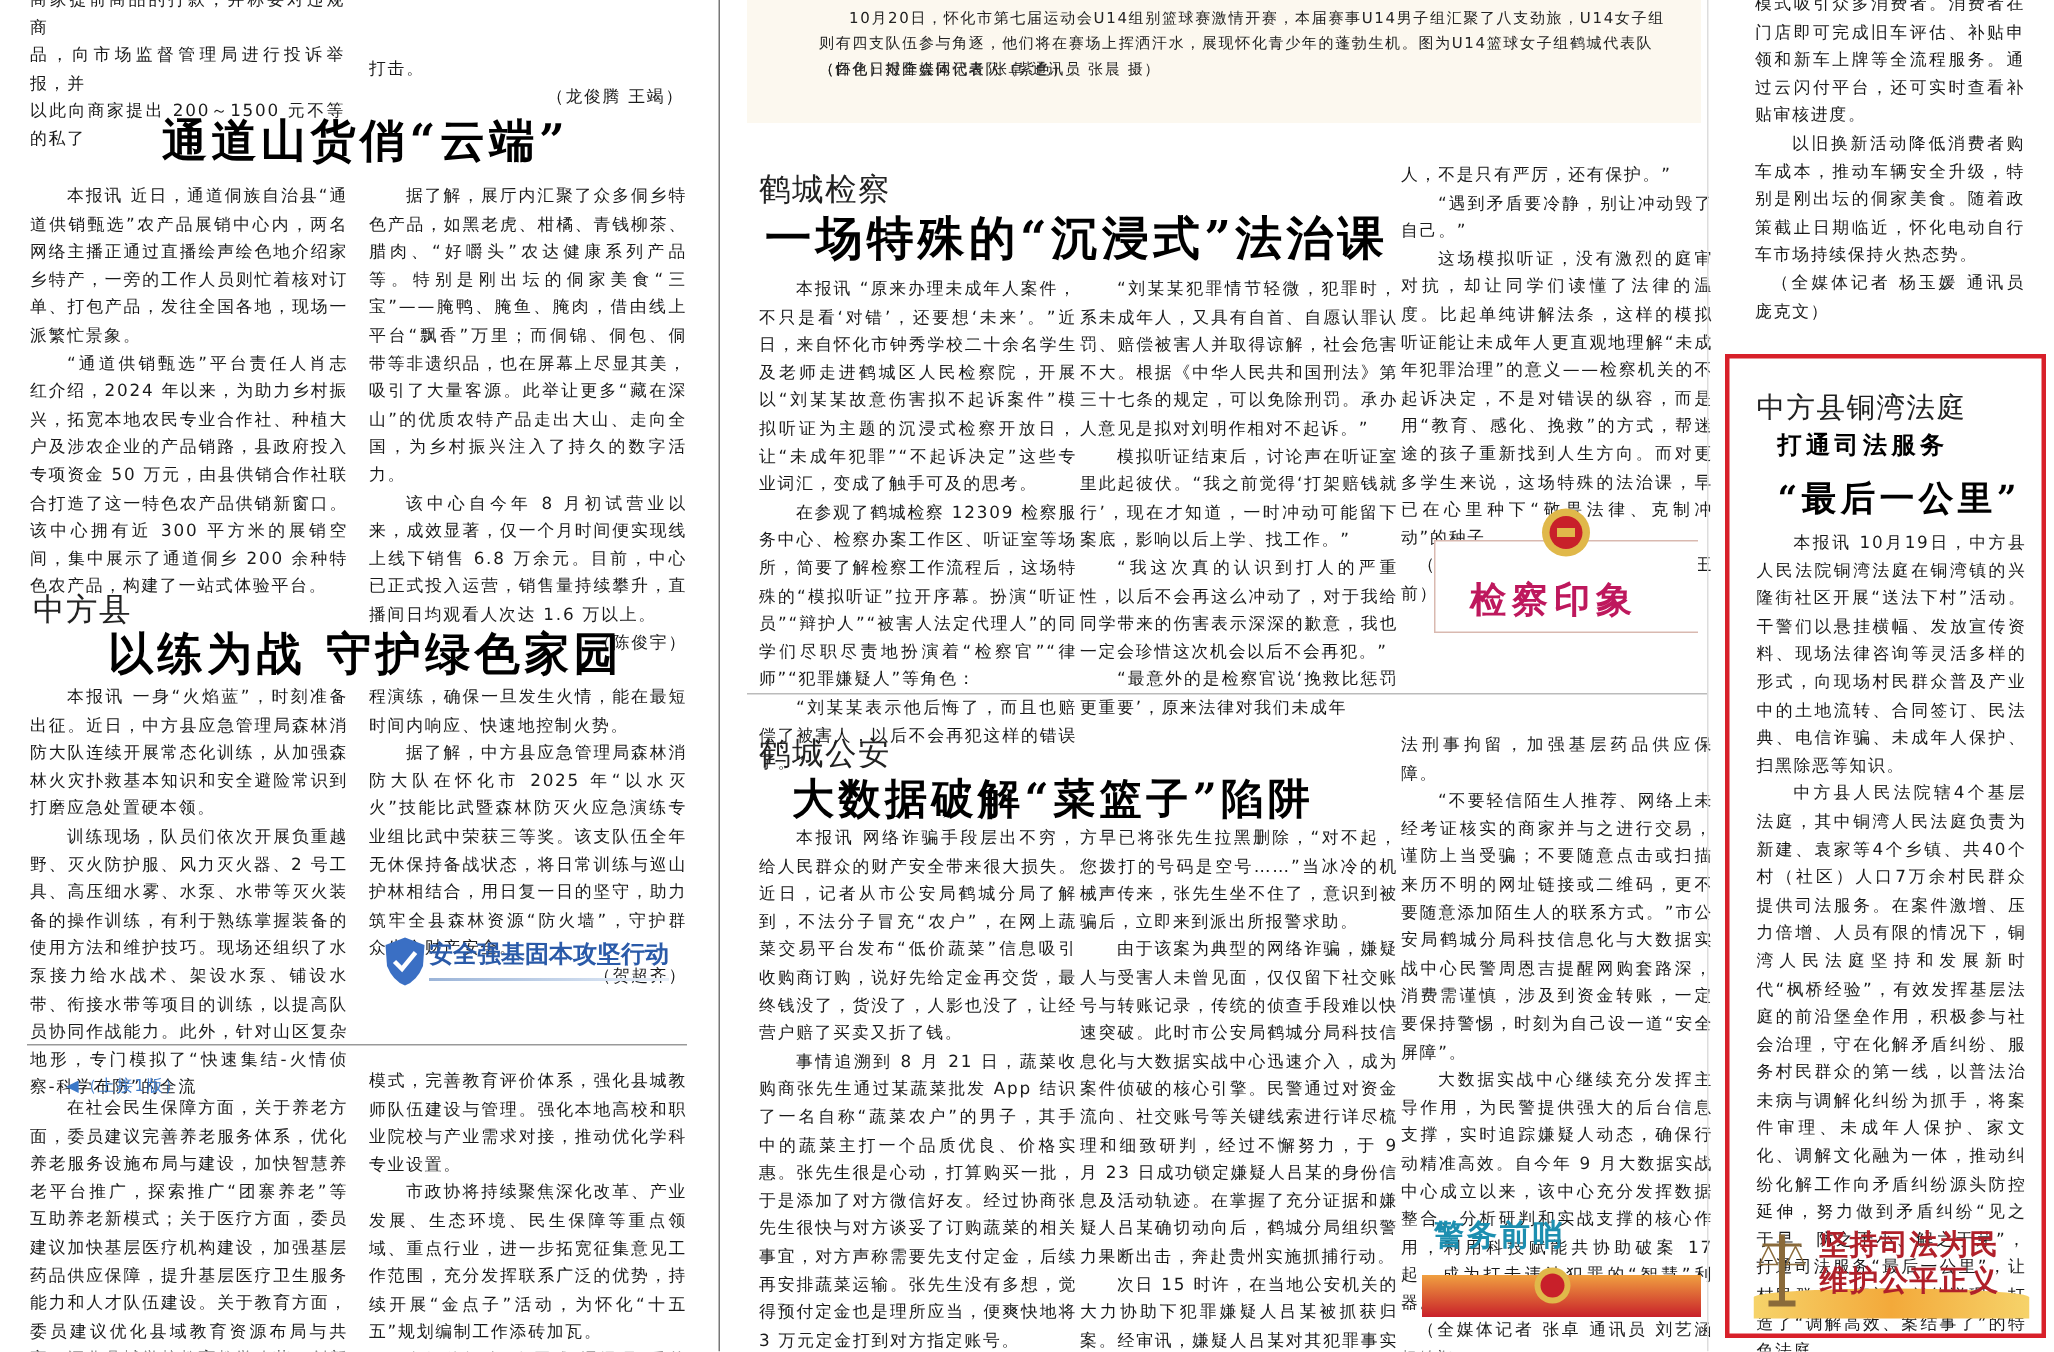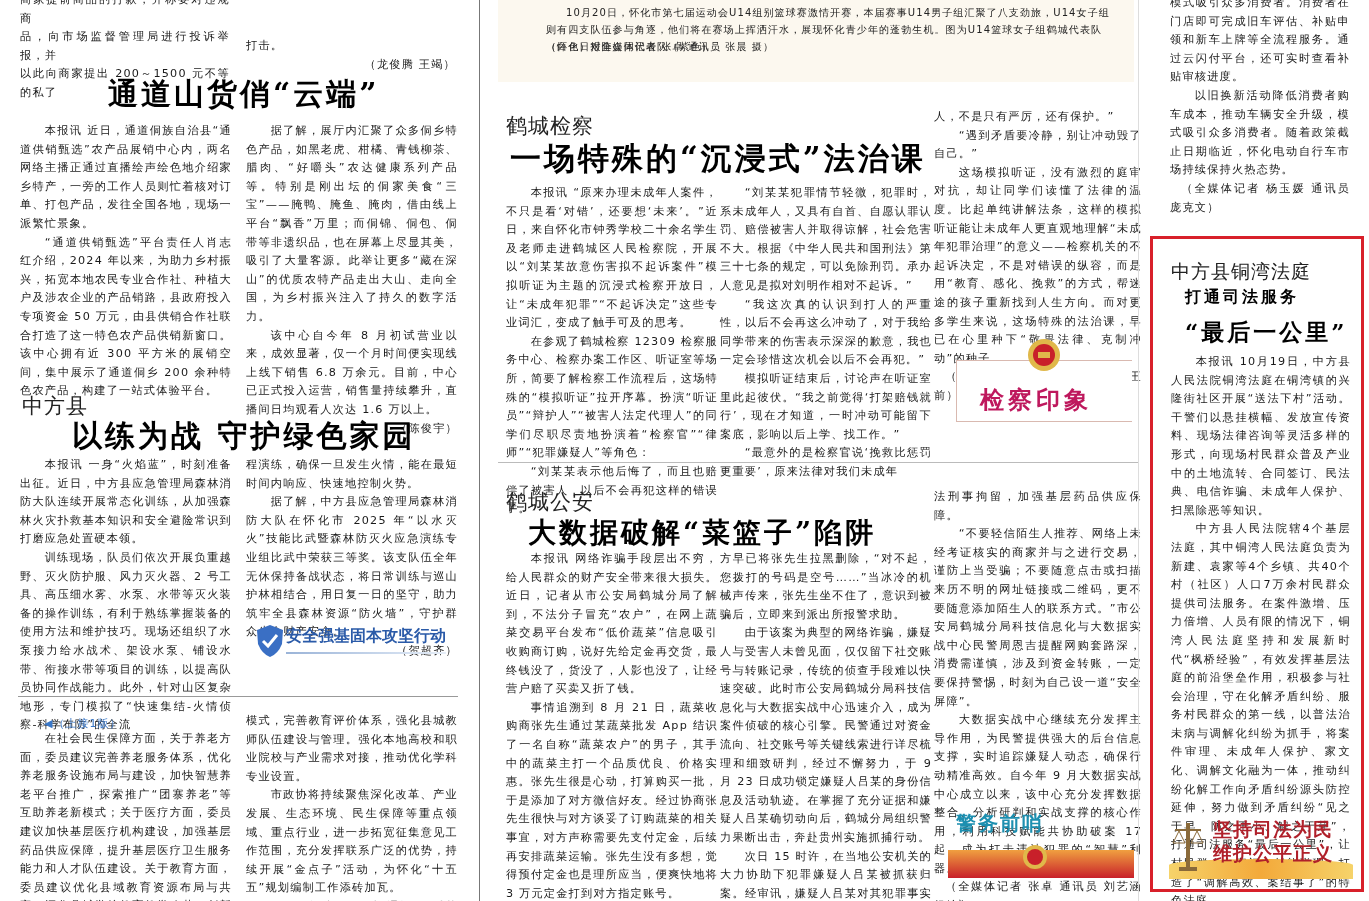--- a/index.html
+++ b/index.html
@@ -83,22 +83,22 @@
 
 <div class="abs kicker" style="left:506px;top:112px;">鹤城检察</div>
 <div class="abs headline" style="left:510px;top:138px;font-size:31px;">一场特殊的“沉浸式”法治课</div>
 <div class="col" style="left:506px;top:184px;width:212px;">
   <p>本报讯 “原来办理未成年人案件，不只是看‘对错’，还要想‘未来’。”近日，来自怀化市钟秀学校二十余名学生及老师走进鹤城区人民检察院，开展以“刘某某故意伤害拟不起诉案件”模拟听证为主题的沉浸式检察开放日，让“未成年犯罪”“不起诉决定”这些专业词汇，变成了触手可及的思考。</p>
   <p>在参观了鹤城检察 12309 检察服务中心、检察办案工作区、听证室等场所，简要了解检察工作流程后，这场特殊的“模拟听证”拉开序幕。扮演“听证员”“辩护人”“被害人法定代理人”的同学们尽职尽责地扮演着“检察官”“律师”“犯罪嫌疑人”等角色：</p>
   <p>“刘某某表示他后悔了，而且也赔偿了被害人，以后不会再犯这样的错误了。”</p>
 </div>
 <div class="col" style="left:720px;top:184px;width:212px;">
   <p>“刘某某犯罪情节轻微，犯罪时，系未成年人，又具有自首、自愿认罪认罚、赔偿被害人并取得谅解，社会危害不大。根据《中华人民共和国刑法》第三十七条的规定，可以免除刑罚。承办人意见是拟对刘明作相对不起诉。”</p>
+  <p>模拟听证结束后，讨论声在听证室里此起彼伏。“我之前觉得‘打架赔钱就行’，现在才知道，一时冲动可能留下案底，影响以后上学、找工作。”</p>
   <p>“我这次真的认识到打人的严重性，以后不会再这么冲动了，对于我给同学带来的伤害表示深深的歉意，我也一定会珍惜这次机会以后不会再犯。”</p>
-  <p>模拟听证结束后，讨论声在听证室里此起彼伏。“我之前觉得‘打架赔钱就行’，现在才知道，一时冲动可能留下案底，影响以后上学、找工作。”</p>
   <p>“最意外的是检察官说‘挽救比惩罚更重要’，原来法律对我们未成年</p>
 </div>
 <div class="col" style="left:934px;top:108px;width:208px;">
   <p class="noi">人，不是只有严厉，还有保护。”</p>
   <p>“遇到矛盾要冷静，别让冲动毁了自己。”</p>
   <p>这场模拟听证，没有激烈的庭审对抗，却让同学们读懂了法律的温度。比起单纯讲解法条，这样的模拟听证能让未成年人更直观地理解“未成年犯罪治理”的意义——检察机关的不起诉决定，不是对错误的纵容，而是用“教育、感化、挽救”的方式，帮迷途的孩子重新找到人生方向。而对更多学生来说，这场特殊的法治课，早已在心里种下“敬畏法律、克制冲动”的种子。</p>
   <p style="text-indent:1em;">（全媒体记者 杨玉媛 通讯员 王前）</p>
 </div>
 <div class="logo-box" style="left:956px;top:336px;width:176px;height:86px;">
   <div style="position:absolute;left:0;top:24px;width:176px;height:60px;border:1px solid #d9b9b0;background:#fff;"></div>
@@ -136,21 +136,21 @@
   <svg width="26" height="26" viewBox="0 0 26 26" style="position:absolute;left:74px;top:34px;">
     <circle cx="13" cy="13" r="12" fill="#e0b84a"></circle>
     <circle cx="13" cy="13" r="8" fill="#c8202a"></circle>
   </svg>
 </div>
 
 <div class="vrule" style="left:1138px;top:0;height:901px;background:#ddd;"></div>
 
 <div class="col" style="left:1170px;top:-6px;width:180px;">
   <p class="noi">模式吸引众多消费者。消费者在门店即可完成旧车评估、补贴申领和新车上牌等全流程服务。通过云闪付平台，还可实时查看补贴审核进度。</p>
-  <p>以旧换新活动降低消费者购车成本，推动车辆安全升级，模式吸引众多消费者。随着政策截止日期临近，怀化电动自行车市场持续保持火热态势。</p>
+  <p>以旧换新活动降低消费者购车成本，推动车辆安全升级，特别是刚出坛的侗家美食。随着政策截止日期临近，怀化电动自行车市场持续保持火热态势。</p>
   <p style="text-indent:1em;">（全媒体记者 杨玉媛 通讯员 庞克文）</p>
 </div>
 
 <div class="redbox" style="left:1150px;top:236px;width:214px;height:656px;border-color:#d8202a;">
   <div class="abs kicker" style="left:18px;top:20px;font-size:19px;">中方县铜湾法庭</div>
   <div class="abs headline" style="left:32px;top:48px;font-size:16px;text-align:right;">打通司法服务</div>
   <div class="abs headline" style="left:32px;top:78px;font-size:23px;">“最后一公里”</div>
   <div class="col" style="left:18px;top:114px;width:180px;">
     <p>本报讯 10月19日，中方县人民法院铜湾法庭在铜湾镇的兴隆街社区开展“送法下村”活动。干警们以悬挂横幅、发放宣传资料、现场法律咨询等灵活多样的形式，向现场村民群众普及产业中的土地流转、合同签订、民法典、电信诈骗、未成年人保护、扫黑除恶等知识。</p>
     <p>中方县人民法院辖4个基层法庭，其中铜湾人民法庭负责为新建、袁家等4个乡镇、共40个村（社区）人口7万余村民群众提供司法服务。在案件激增、压力倍增、人员有限的情况下，铜湾人民法庭坚持和发展新时代“枫桥经验”，有效发挥基层法庭的前沿堡垒作用，积极参与社会治理，守在化解矛盾纠纷、服务村民群众的第一线，以普法治未病与调解化纠纷为抓手，将案件审理、未成年人保护、家文化、调解文化融为一体，推动纠纷化解工作向矛盾纠纷源头防控延伸，努力做到矛盾纠纷“见之于早、防之于小、解之于芽”，打通司法服务“最后一公里”，让村民群众在家门口就能说理，打造了“调解高效、案结事了”的特色法庭。</p>

